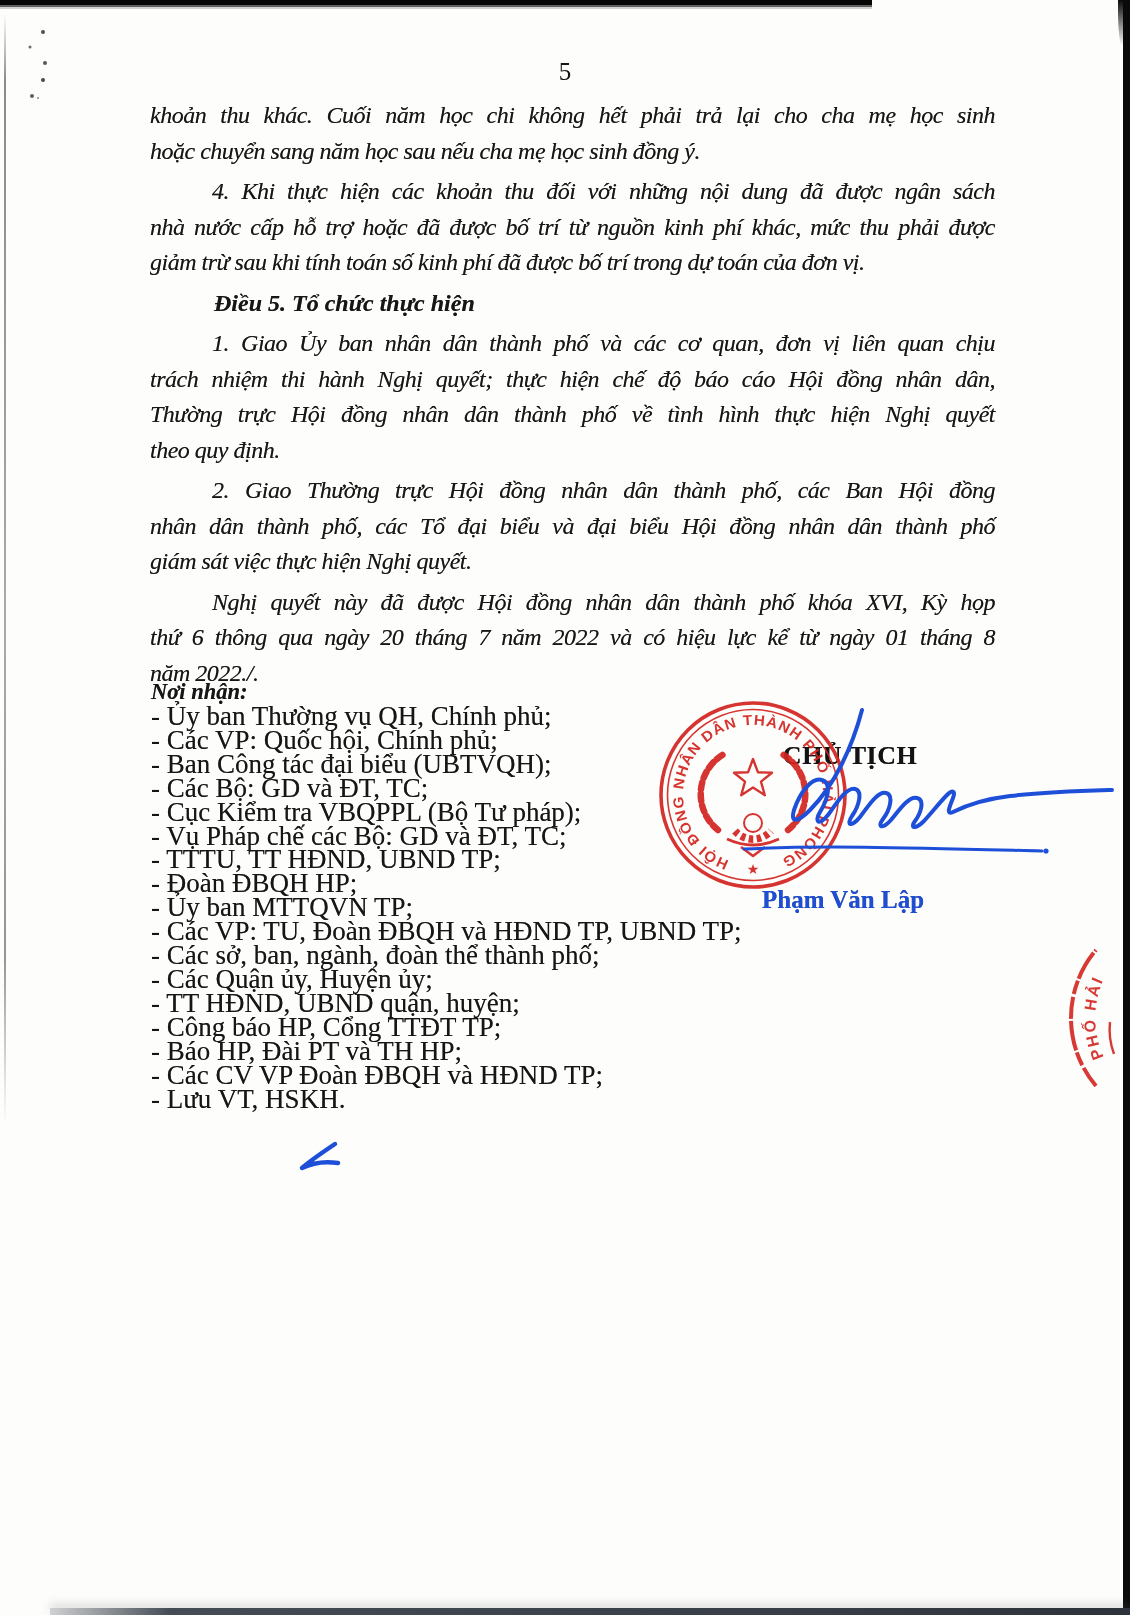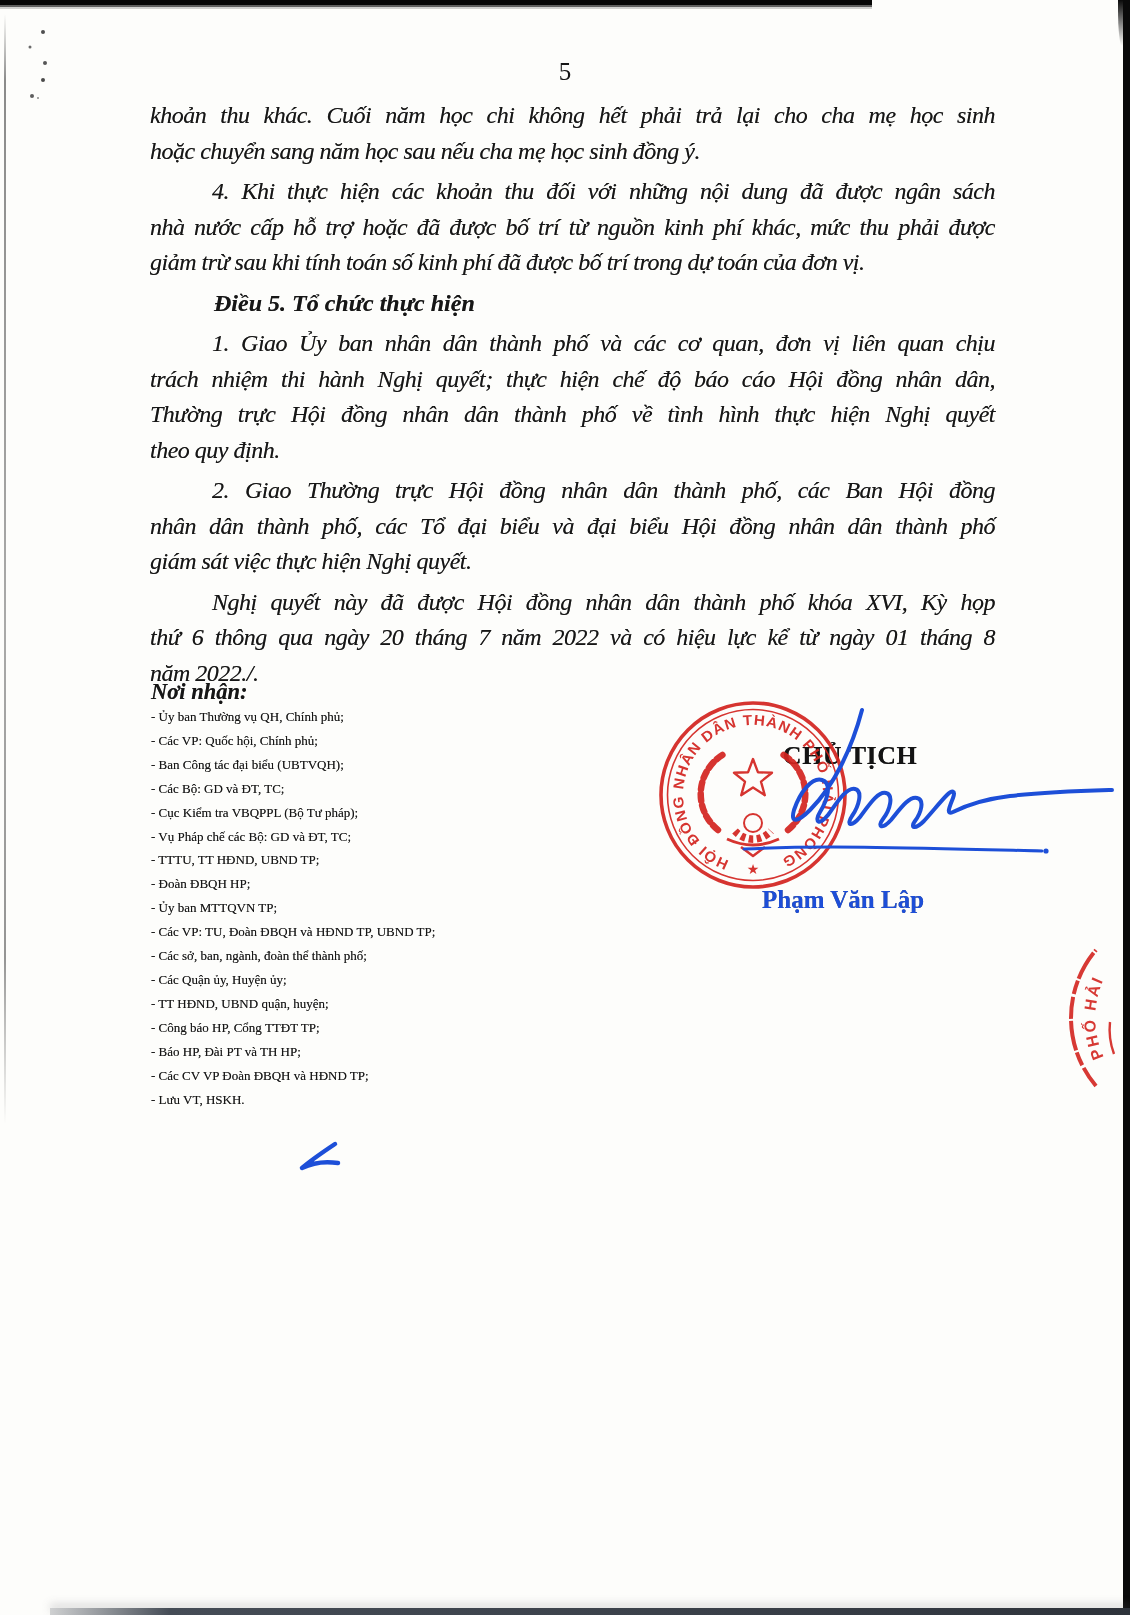--- a/index.html
+++ b/index.html
@@ -60,21 +60,21 @@
   .line.gap { margin-top:5px; }
   .heading { font-weight:bold; text-align-last:left; text-indent:64px; letter-spacing:0; }
   
   .noi-nhan-label {
     position:absolute; left:151px; top:679px;
     font-size:22.5px; font-weight:bold; font-style:italic;
     text-shadow:0 0 .4px rgba(0,0,0,.55);
   }
   .recipients {
     position:absolute; left:151px; top:705px; width:600px;
-    font-size:13px; line-height:23.9px;
+    font-size:27px; line-height:23.9px;
     text-shadow:0 0 .3px rgba(0,0,0,.5);
   }
   
   .chairman-title {
     position:absolute; left:735px; top:701px; width:230px;
     text-align:center; font-size:26px; font-weight:bold; letter-spacing:.5px;
     color:#131313; text-shadow:0 0 .5px rgba(0,0,0,.6);margin-top:40px;
   }
   .signer-name {
     position:absolute; left:718px; top:886px; width:250px;

